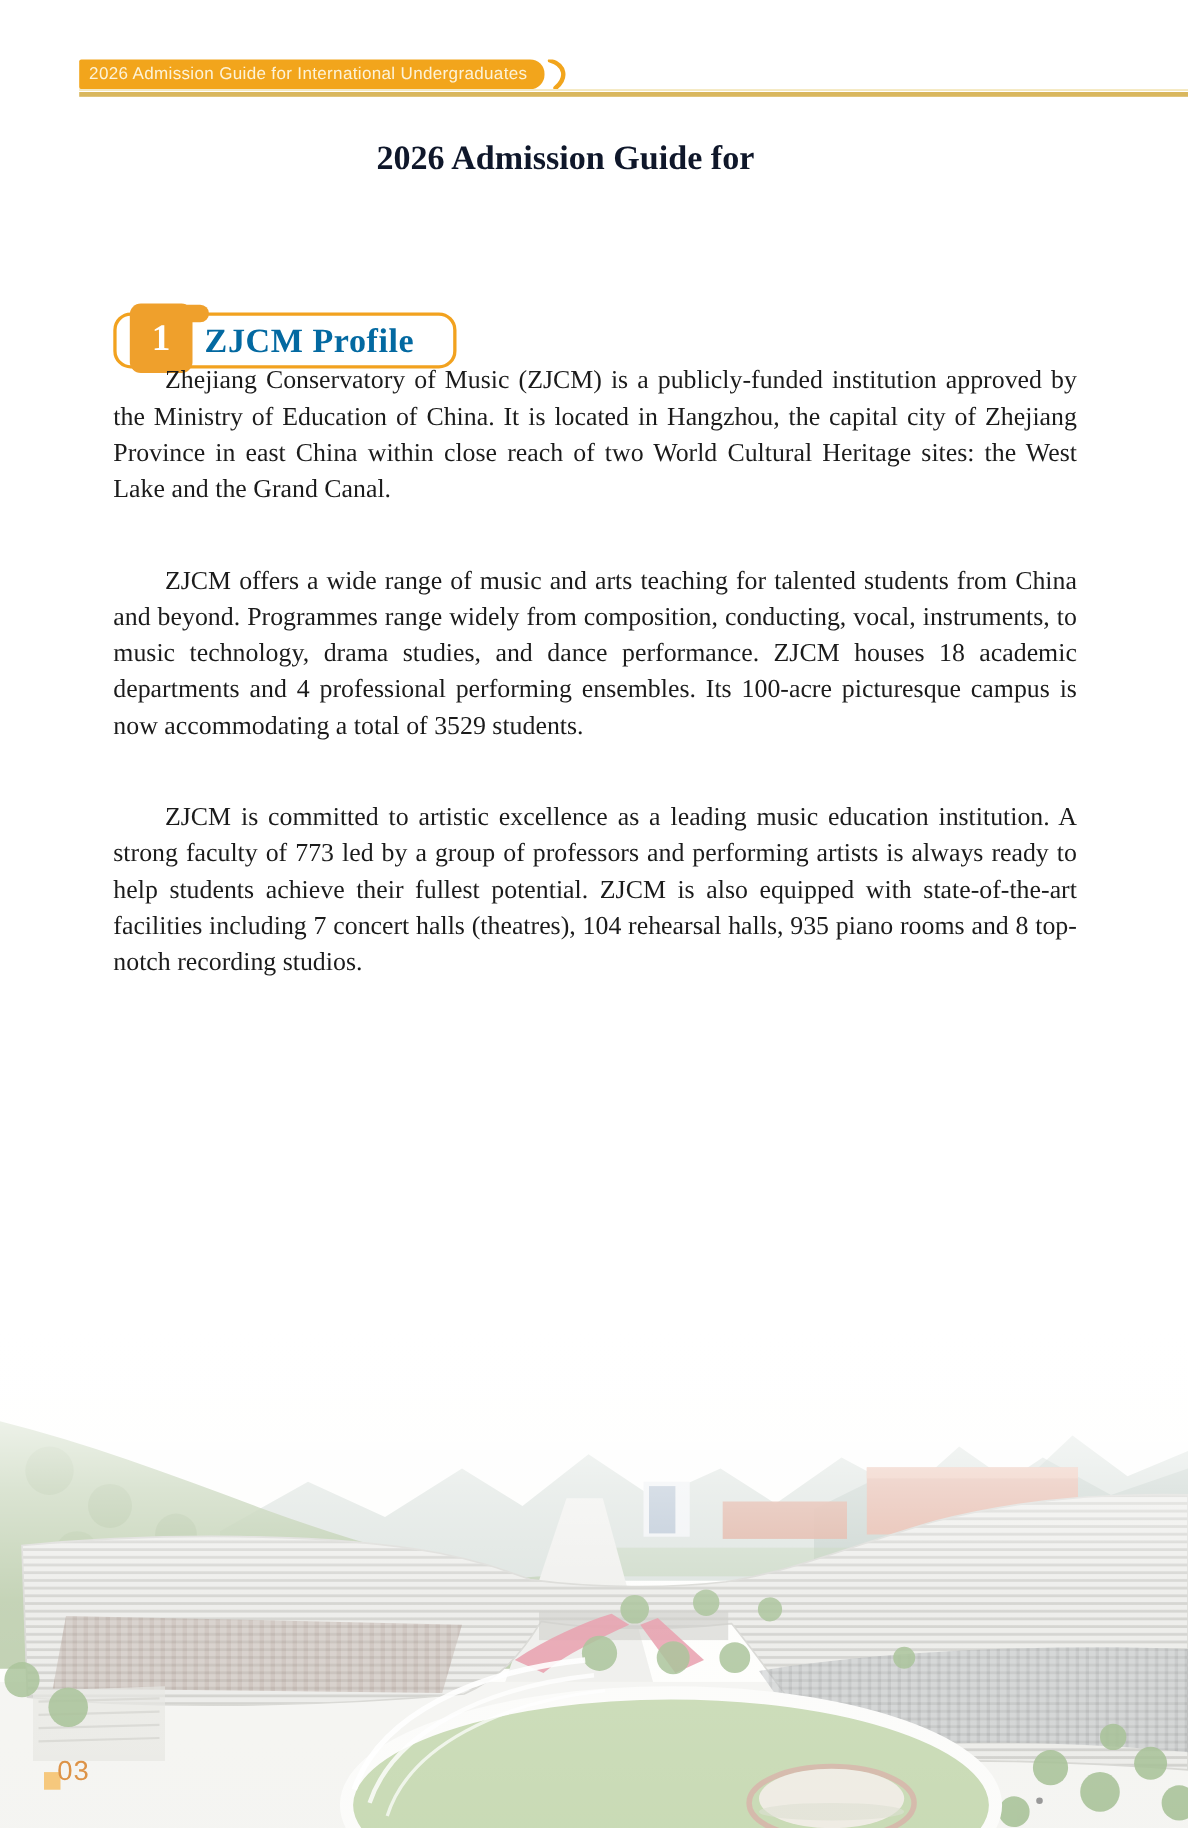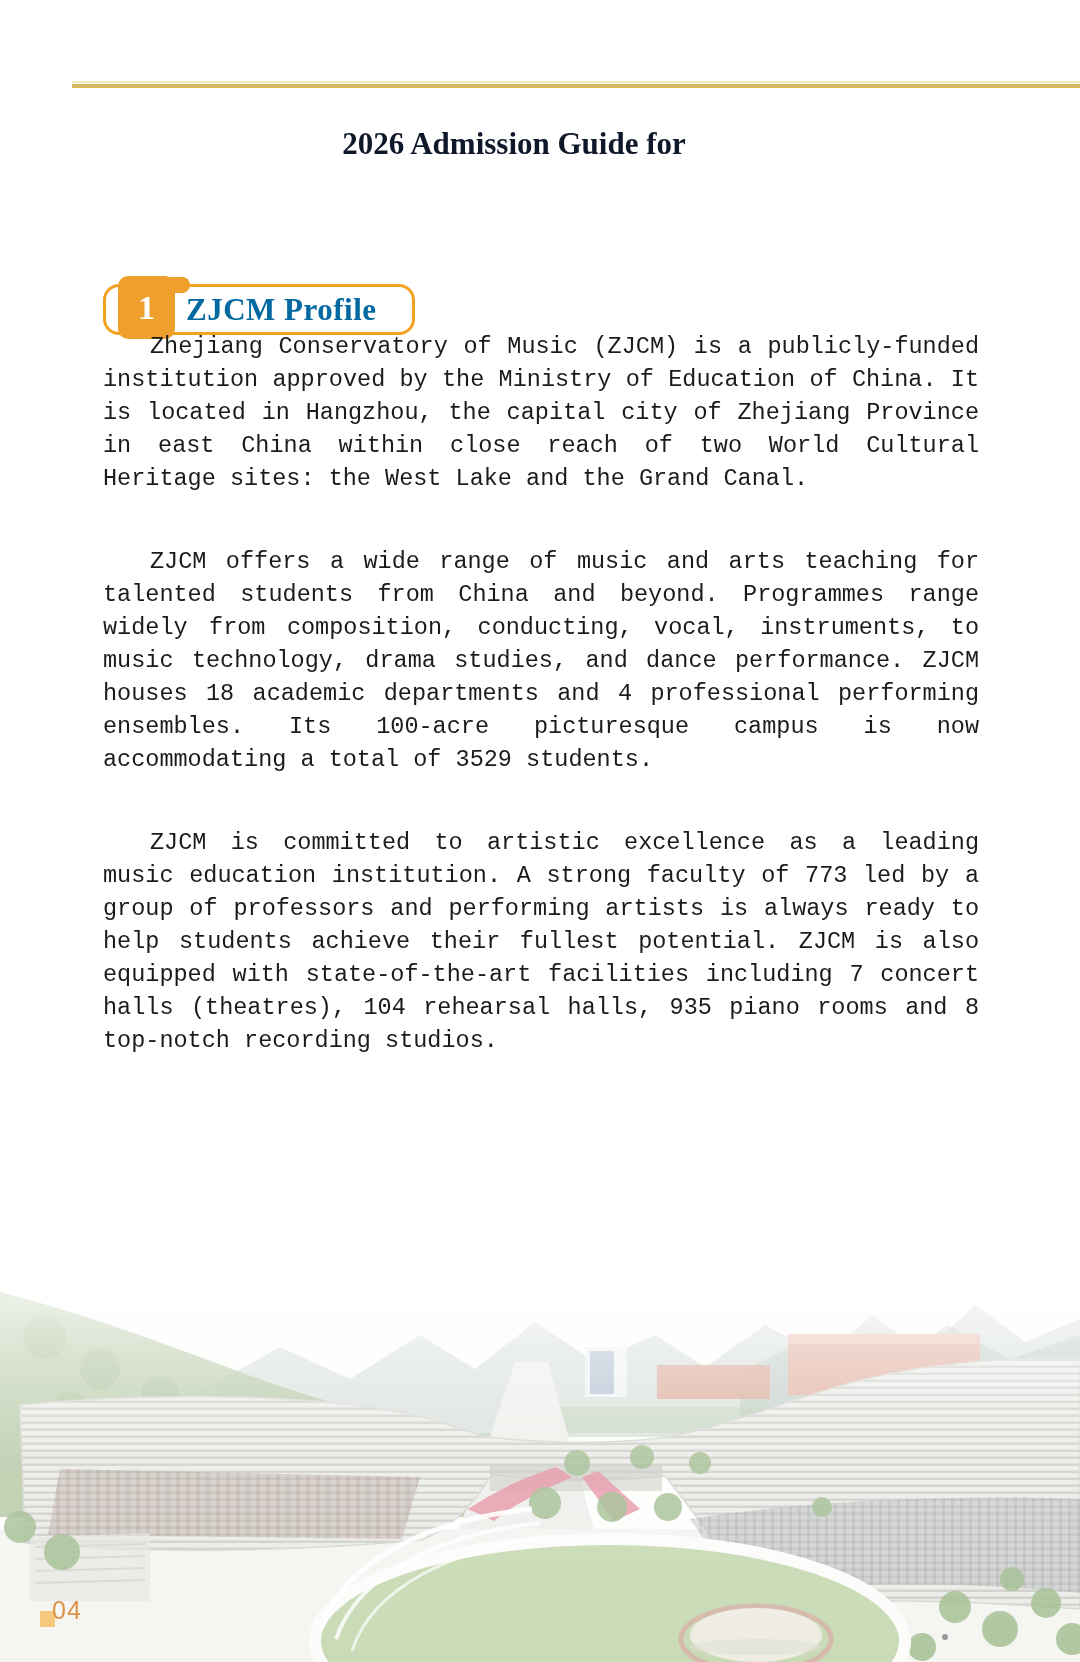--- a/index.html
+++ b/index.html
@@ -114,21 +114,20 @@
   
   .paragraphs {
     position: absolute;
     left: 103px;
     top: 330px;
     width: 876px;
     font-size: 23.5px;
     line-height: 33px;
     color: #1B1B1B;
     text-align: justify;
-    font-family: Liberation Mono, monospace;
   }
   .paragraphs p { margin: 0 0 50px 0; text-indent: 47px; }
 
   
   .campus-photo {
     position: absolute;
     left: 0;
     bottom: 0;
     width: 1080px;
     height: 455px;
@@ -164,20 +163,26 @@
     font-size: 25px;
     letter-spacing: 1px;
     color: #DD9347;
   }
 </style>
 </head>
 <body>
 
 <div class="page">
 
+  <div class="ribbon-wrap">
+    <div class="ribbon">2026 Admission Guide for International Undergraduates</div>
+    <svg class="ribbon-tail" width="24" height="27" viewBox="0 0 24 27">
+      <path d="M3,1 C17,5 19,17 8,26" fill="none" stroke="#F2A51C" stroke-width="4" stroke-linecap="round"></path>
+    </svg>
+  </div>
   <div class="header-rule"></div>
 
   <div class="doc-title">
     <div>2026 Admission Guide for</div>
   </div>
 
   <div class="section-badge">
     <div class="badge-number">1</div>
     <div class="badge-label">ZJCM Profile</div>
   </div>
@@ -277,15 +282,15 @@
         <ellipse cx="756" cy="432" rx="75" ry="33" fill="none" stroke="#cf7d7d" stroke-width="5" opacity="0.6"></ellipse>
         <ellipse cx="756" cy="428" rx="66" ry="27" fill="#e8e4d8"></ellipse>
         <ellipse cx="756" cy="440" rx="66" ry="8" fill="#cfd2c0" opacity="0.6"></ellipse>
         <circle cx="945" cy="430" r="3" fill="#6b6b6b"></circle>
       </g>
     </svg>
     <div class="photo-fade"></div>
   </figure>
 
   <div class="pagenum-square"></div>
-  <div class="pagenum">04</div>
+  <div class="pagenum">03</div>
 
 </div>
 
 </body></html>

